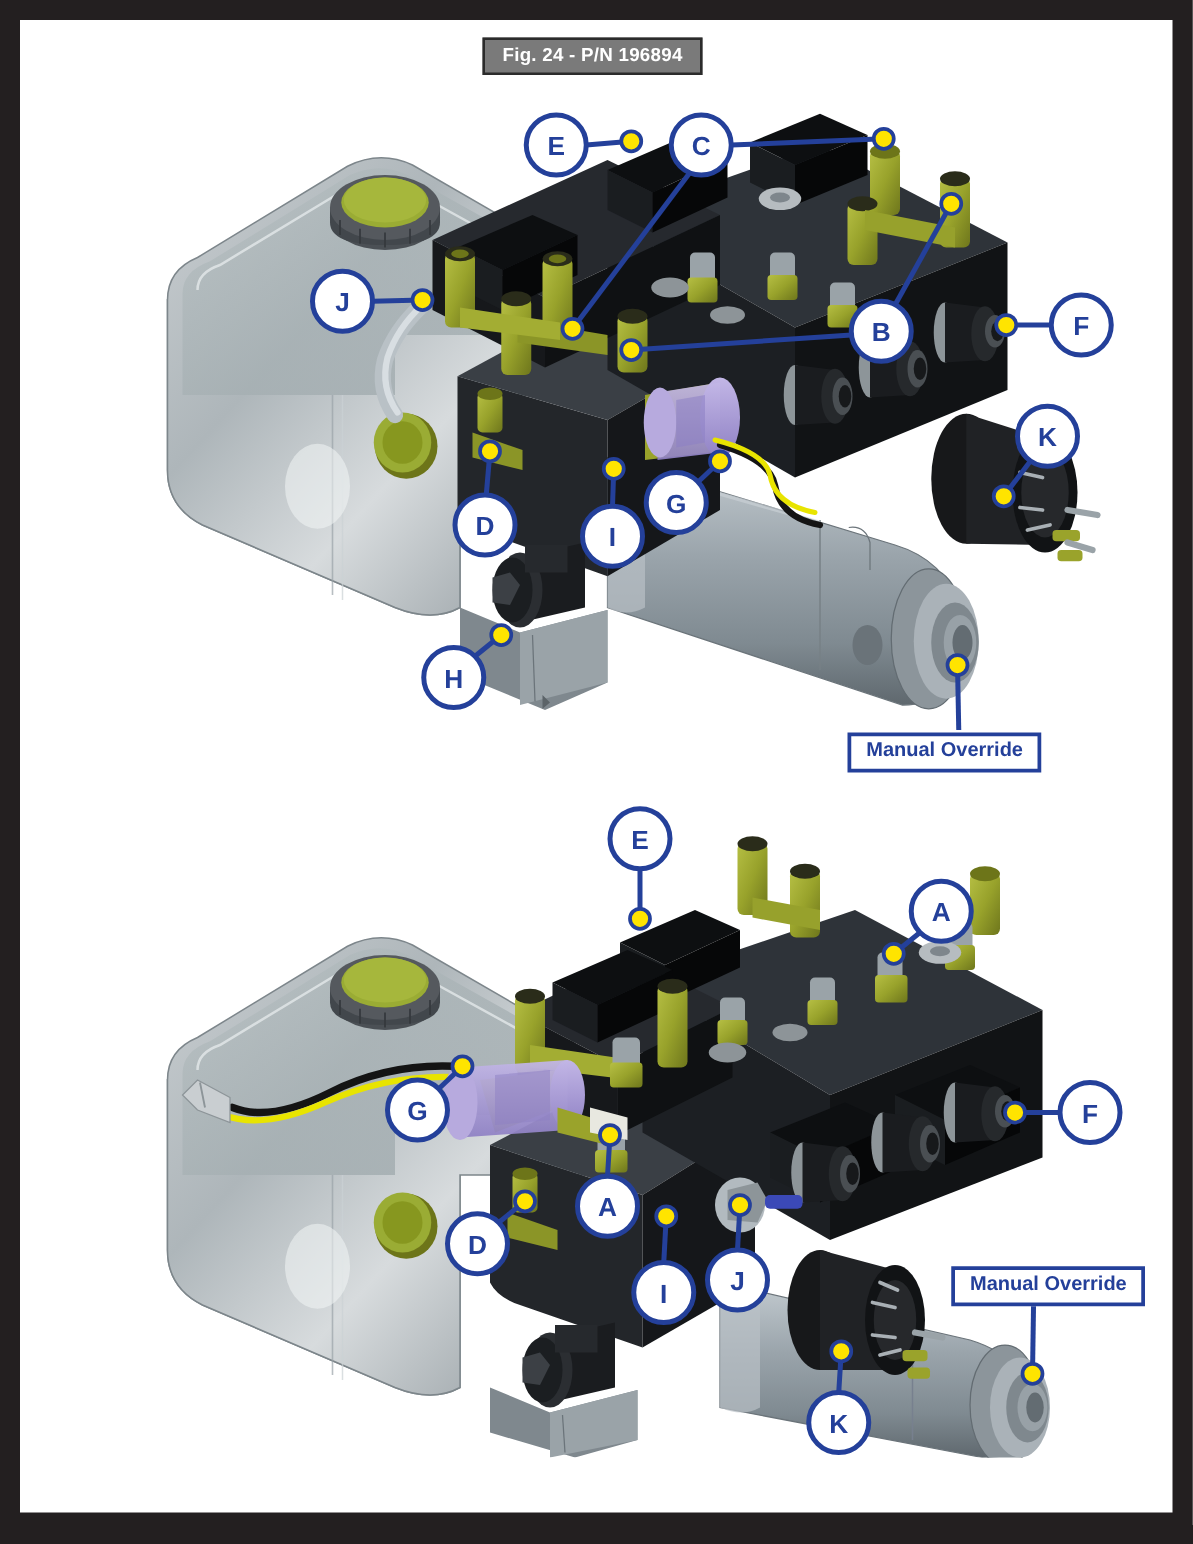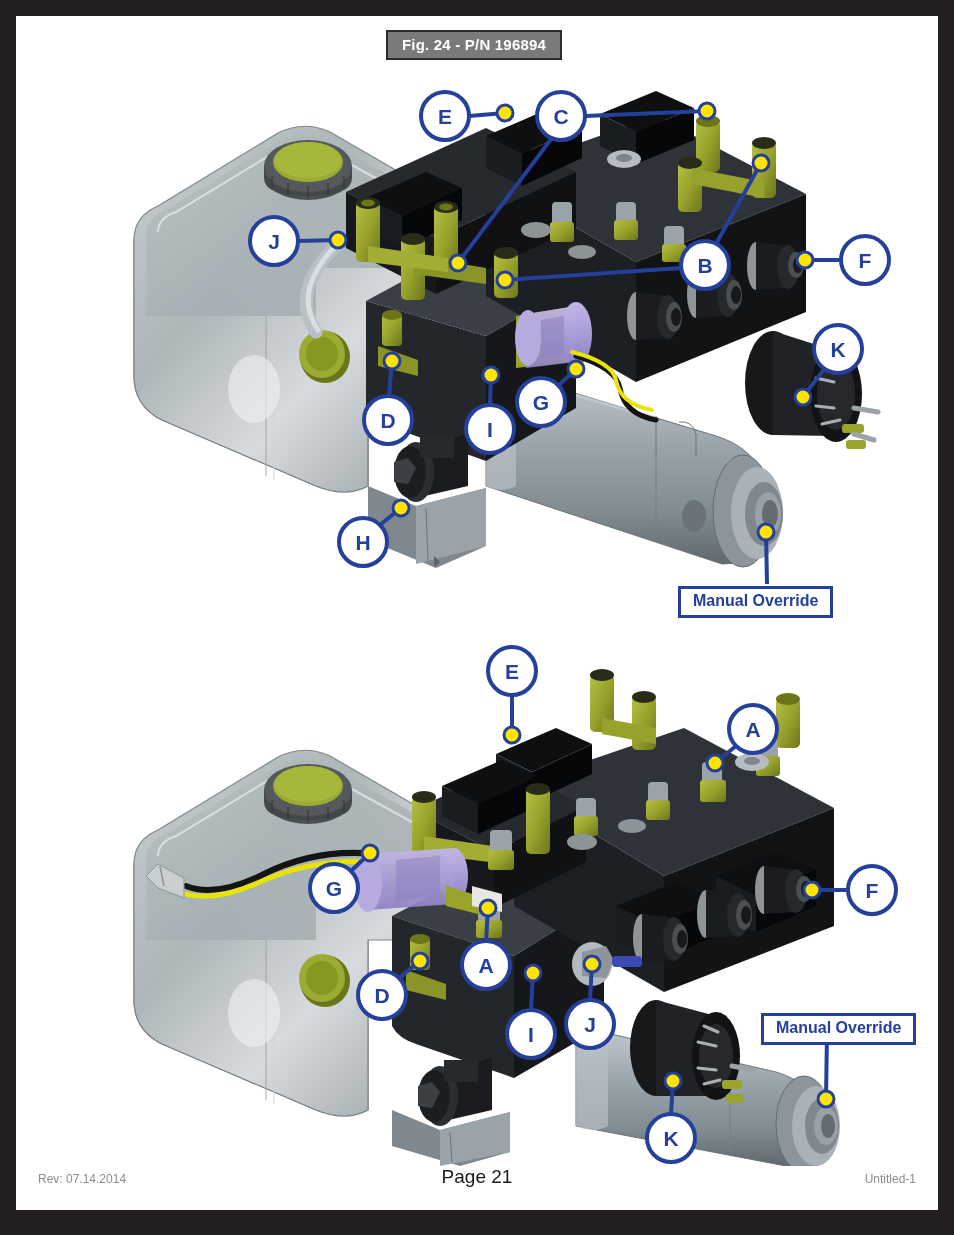--- a/index.html
+++ b/index.html
@@ -627,19 +627,14 @@
       <circle cx="655" cy="552" r="24" fill="#fff" stroke="#24409a" stroke-width="4"></circle>
       <text class="cal-txt" x="655" y="560" text-anchor="middle">K</text>
     </g>
   </svg>
   </div>
 
   <div class="mo-box" style="left:745px;top:997px;">
     <span>Manual Override</span>
   </div>
 
-  <div id="footer">
-    <div class="rev">Rev: 07.14.2014</div>
-    <div class="pg">Page 21</div>
-    <div class="unt">Untitled-1</div>
-  </div>
 
 </div>
 
 </body></html>

